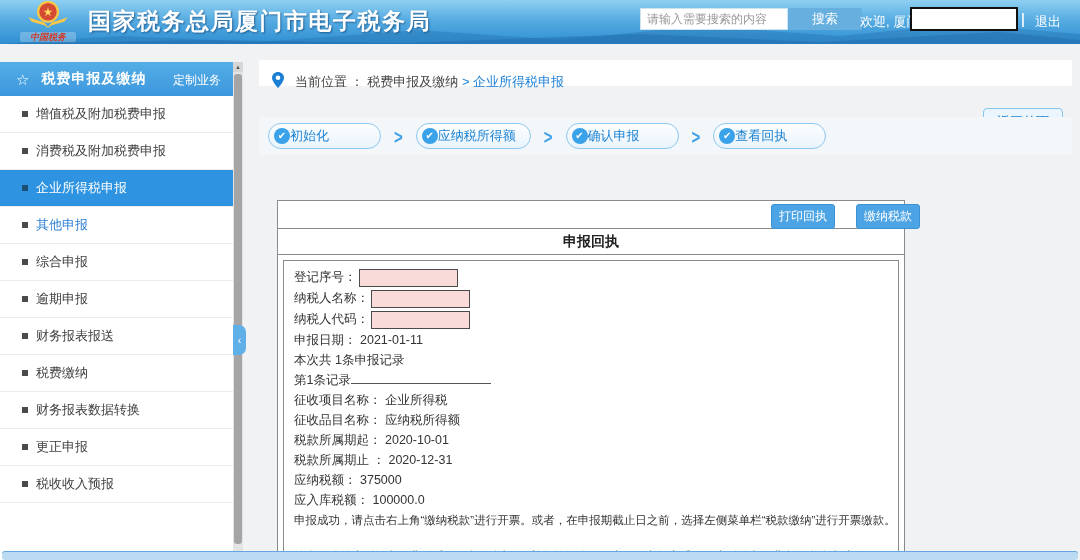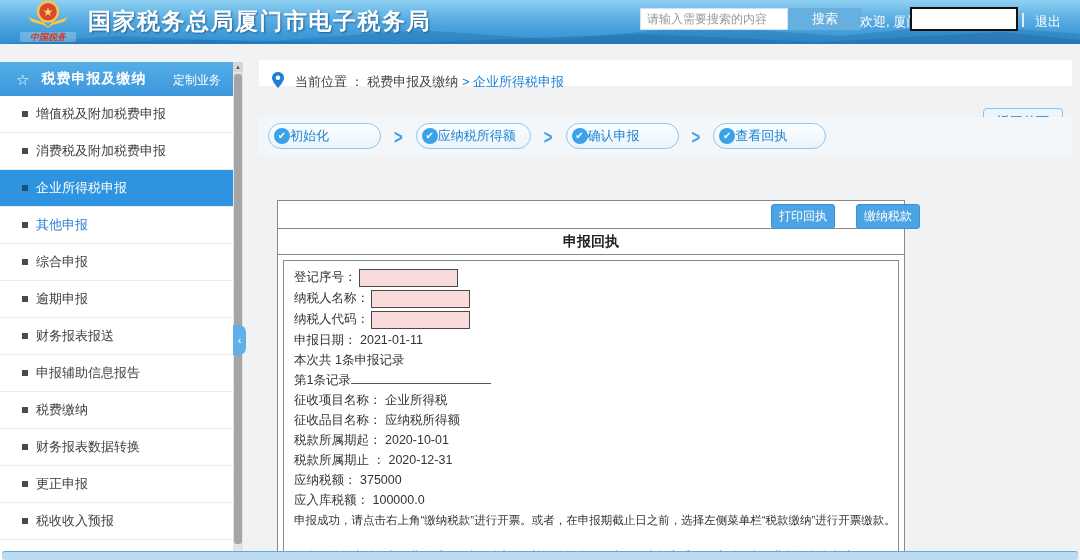--- a/index.html
+++ b/index.html
@@ -144,24 +144,20 @@
     <div class="sb-item">
       <span class="sb-bullet"></span>
       <span class="sb-label">逾期申报</span>
     </div>
     <div class="sb-item">
       <span class="sb-bullet"></span>
       <span class="sb-label">财务报表报送</span>
     </div>
     <div class="sb-item">
       <span class="sb-bullet"></span>
-      <span class="sb-label">申报辅助信息报告</span>
-    </div>
-    <div class="sb-item">
-      <span class="sb-bullet"></span>
       <span class="sb-label">税费缴纳</span>
     </div>
     <div class="sb-item">
       <span class="sb-bullet"></span>
       <span class="sb-label">财务报表数据转换</span>
     </div>
     <div class="sb-item">
       <span class="sb-bullet"></span>
       <span class="sb-label">更正申报</span>
     </div>

